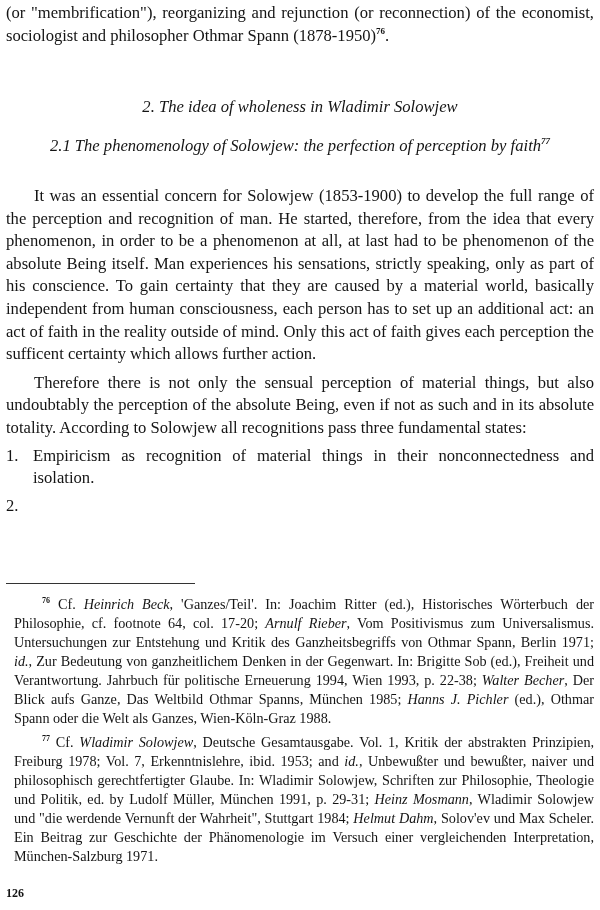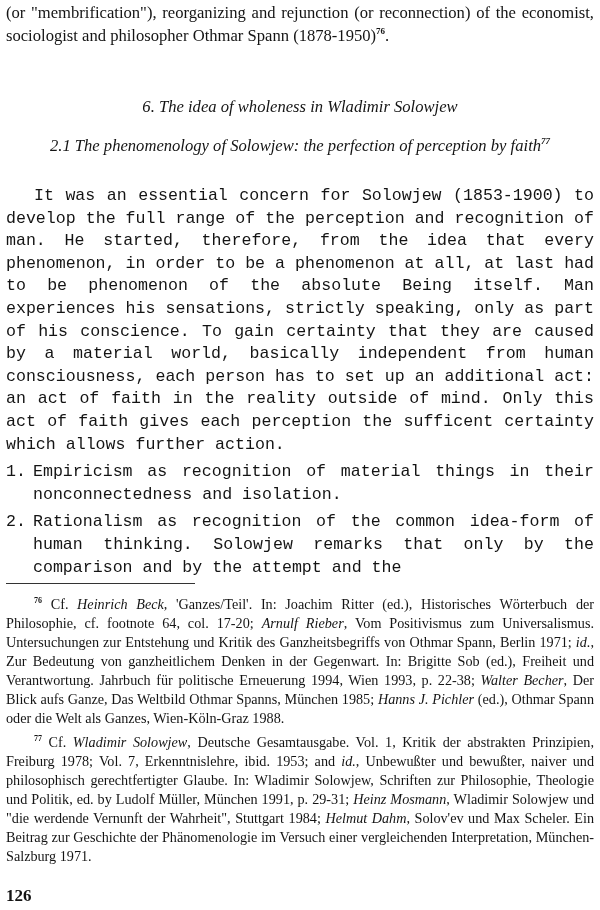--- a/index.html
+++ b/index.html
@@ -9,43 +9,44 @@
   .p { margin: 0; }
   .indent { text-indent: 28px; }
   .gap { margin-top: 6px; }
   sup { font-size: 9px; line-height: 0; vertical-align: 7px; font-weight: bold; }
   .h2 { position: absolute; left: 0; width: 588px; text-align: center; font-style: italic; font-size: 16.6px; line-height: 20px; }
   .list { margin: 5px 0 0 0; padding: 0; list-style: none; }
   .list li { position: relative; padding-left: 27px; margin-bottom: 5px; }
   .list li .num { position: absolute; left: 0; top: 0; }
   .fnrule { position: absolute; left: 0; top: 583px; width: 189px; height: 0; border-top: 1px solid #333; }
   .footnotes { position: absolute; left: 0; top: 595px; width: 588px; font-size: 14.2px; line-height: 19px; text-align: justify; }
-  .fn { margin: 0 0 5px 0; text-indent: 28px; }
+  .fn { margin: 0 0 5px 8px; text-indent: 28px; }
   .fn sup { font-size: 8px; vertical-align: 6px; }
-  .pagenum { position: absolute; left: 0; top: 886px; font-weight: bold; font-size: 17px; }
+  .pagenum { position: absolute; left: 0; top: 886px; font-weight: bold; font-size: 12px; }
   i { font-style: italic; }
 </style>
 </head>
 <body>
 
 <div class="page">
 
   <div class="body-text" style="position:absolute; top:2px; left:0; width:588px;">
     <p class="p"><span>(or "membrification"), reorganizing and rejunction (or reconnection) of the economist, sociologist and philosopher Othmar Spann (1878-1950)</span><sup>76</sup><span>.</span></p>
   </div>
 
-  <div class="h2" style="top:97px;">6. The idea of wholeness in Wladimir Solowjew</div>
+  <div class="h2" style="top:97px;">2. The idea of wholeness in Wladimir Solowjew</div>
 
   <div class="h2" style="top:136px;"><span>2.1 The phenomenology of Solowjew: the perfection of perception by faith</span><sup>77</sup></div>
 
-  <div class="body-text" style="position:absolute; top:185px; left:0; width:588px;font-family:Liberation Mono, monospace;">
+  <div class="body-text" style="position:absolute; top:185px; left:0; width:588px;">
     <p class="p indent">It was an essential concern for Solowjew (1853-1900) to develop the full range of the perception and recognition of man. He started, therefore, from the idea that every phenomenon, in order to be a phenomenon at all, at last had to be phenomenon of the absolute Being itself. Man experiences his sensations, strictly speaking, only as part of his conscience. To gain certainty that they are caused by a material world, basically independent from human consciousness, each person has to set up an additional act: an act of faith in the reality outside of mind. Only this act of faith gives each perception the sufficent certainty which allows further action.</p>
+    <p class="p indent gap">Therefore there is not only the sensual perception of material things, but also undoubtably the perception of the absolute Being, even if not as such and in its absolute totality. According to Solowjew all recognitions pass three fundamental states:</p>
     <ol class="list">
       <li><span class="num">1.</span><span>Empiricism as recognition of material things in their nonconnectedness and isolation.</span></li>
-      <li><span class="num">2.</span><span>Rationalism as recognition of the common idea-form of human thinking. Solowjew remarks that only by the comparison and by the attempt and the</span></li>
+      <li><span class="num">2.</span></li>
     </ol>
   </div>
 
   <div class="fnrule"></div>
 
   <div class="footnotes">
     <p class="fn" id="fn76"><sup>76</sup> <span class="fn-body"><span>Cf. </span><i>Heinrich Beck</i><span>, 'Ganzes/Teil'. In: Joachim Ritter (ed.), Historisches Wörterbuch der Philosophie, cf. footnote 64, col. 17-20; </span><i>Arnulf Rieber</i><span>, Vom Positivismus zum Universalismus. Untersuchungen zur Entstehung und Kritik des Ganzheitsbegriffs von Othmar Spann, Berlin 1971; </span><i>id.</i><span>, Zur Bedeutung von ganzheitlichem Denken in der Gegenwart. In: Brigitte Sob (ed.), Freiheit und Verantwortung. Jahrbuch für politische Erneuerung 1994, Wien 1993, p. 22-38; </span><i>Walter Becher</i><span>, Der Blick aufs Ganze, Das Weltbild Othmar Spanns, München 1985; </span><i>Hanns J. Pichler</i><span> (ed.), Othmar Spann oder die Welt als Ganzes, Wien-Köln-Graz 1988.</span></span></p>
     <p class="fn" id="fn77"><sup>77</sup> <span class="fn-body"><span>Cf. </span><i>Wladimir Solowjew</i><span>, Deutsche Gesamtausgabe. Vol. 1, Kritik der abstrakten Prinzipien, Freiburg 1978; Vol. 7, Erkenntnislehre, ibid. 1953; and </span><i>id.</i><span>, Unbewußter und bewußter, naiver und philosophisch gerechtfertigter Glaube. In: Wladimir Solowjew, Schriften zur Philosophie, Theologie und Politik, ed. by Ludolf Müller, München 1991, p. 29-31; </span><i>Heinz Mosmann</i><span>, Wladimir Solowjew und "die werdende Vernunft der Wahrheit", Stuttgart 1984; </span><i>Helmut Dahm</i><span>, Solov'ev und Max Scheler. Ein Beitrag zur Geschichte der Phänomenologie im Versuch einer vergleichenden Interpretation, München-Salzburg 1971.</span></span></p>
   </div>
 

